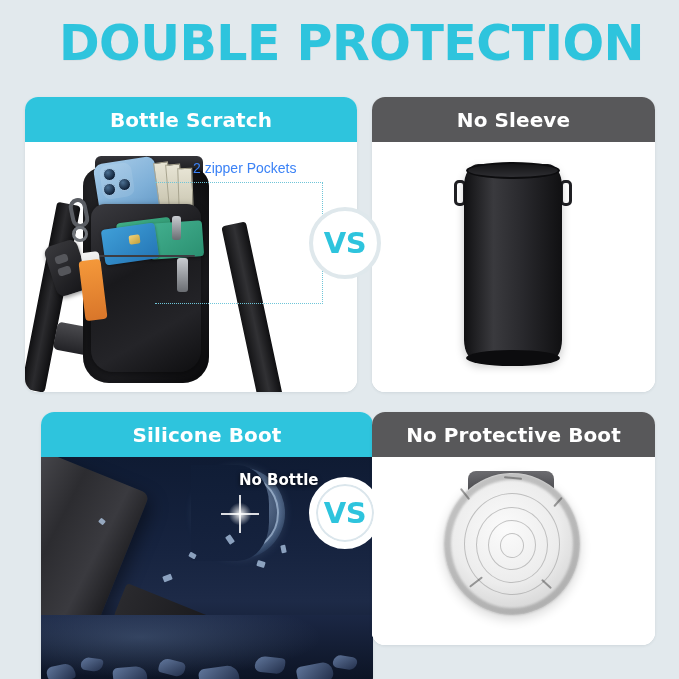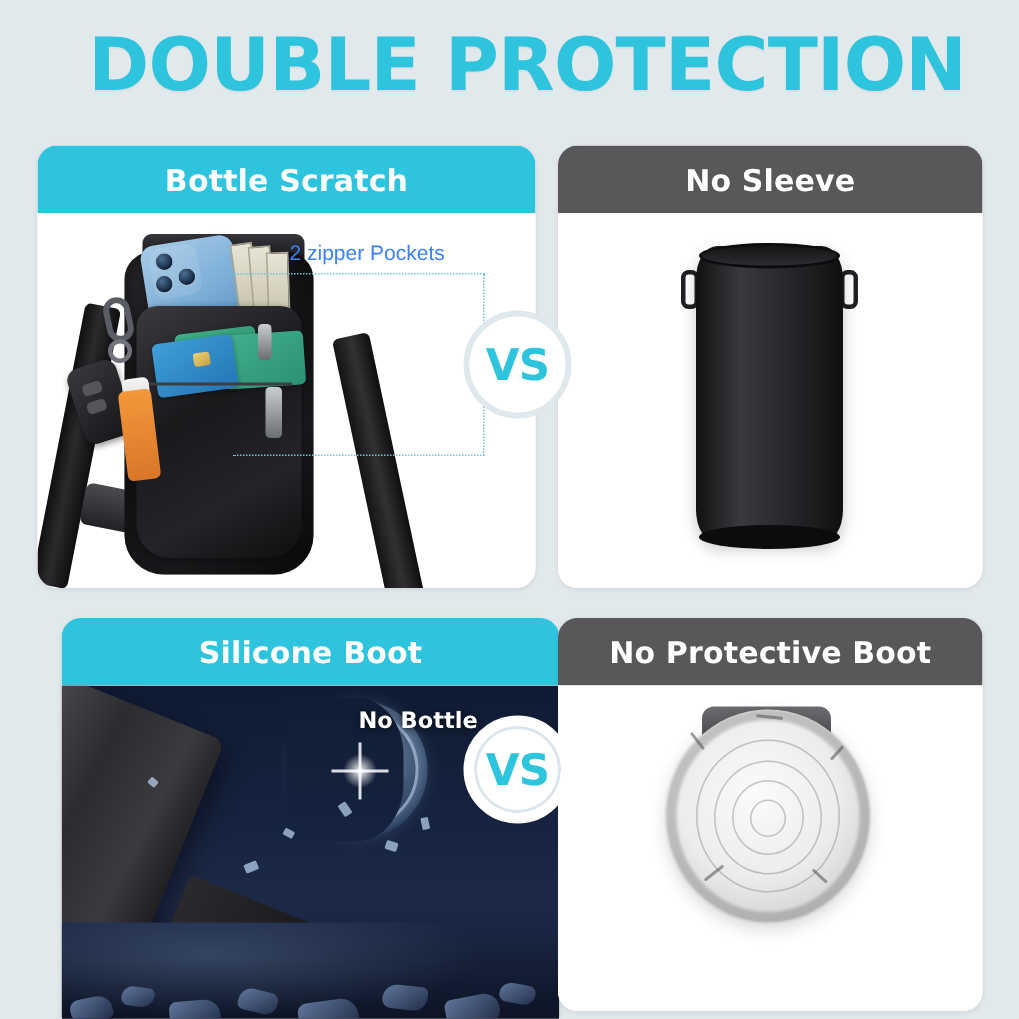--- a/index.html
+++ b/index.html
@@ -43,21 +43,21 @@
   .card {
     position: absolute;
     border-radius: 13px;
     overflow: hidden;
     background: #ffffff;
     box-shadow: 0 1px 3px rgba(40,60,70,0.10);
   }
   .card.tl { left: 0px;   top: 0px;   width: 332px; height: 295px; }
   .card.tr { left: 347px; top: 0px;   width: 283px; height: 295px; }
   .card.bl { left: 16px;   top: 315px; width: 332px; height: 277px; }
-  .card.br { left: 347px; top: 315px; width: 283px; height: 262px; }
+  .card.br { left: 347px; top: 315px; width: 283px; height: 233px; }
 
   .card-header {
     height: 45px;
     display: flex;
     align-items: center;
     justify-content: center;
     font-size: 20px;
     font-weight: 700;
     color: #ffffff;
     letter-spacing: 0.1px;

